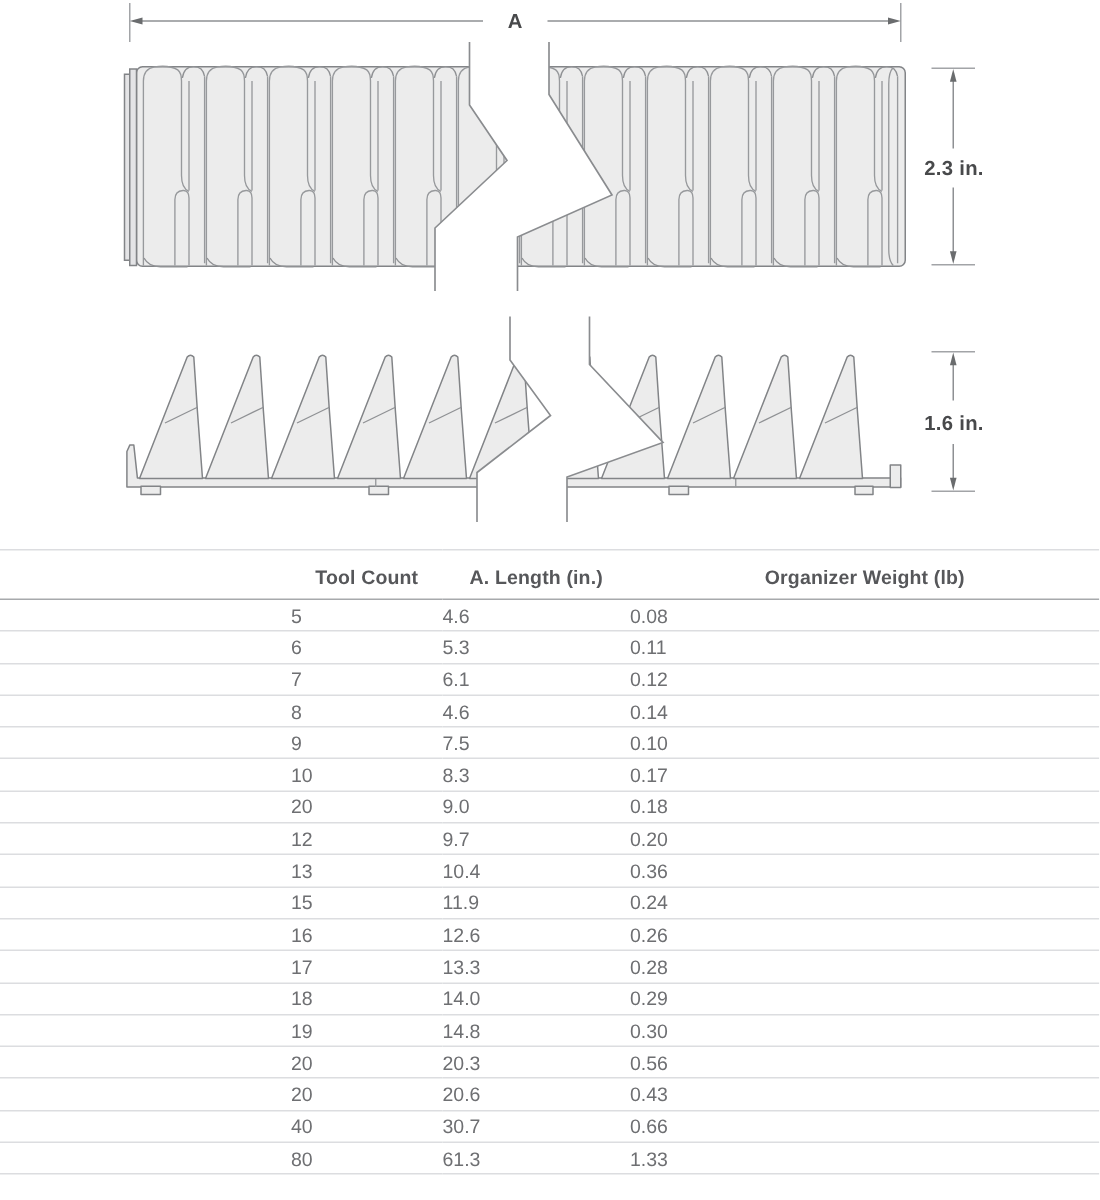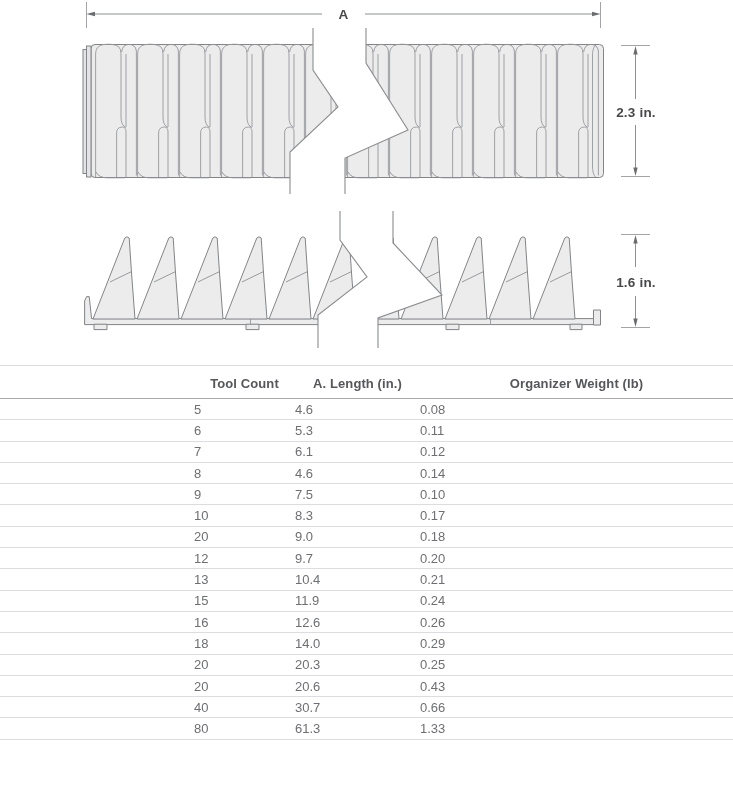--- a/index.html
+++ b/index.html
@@ -212,41 +212,51 @@
           <td>0.18</td>
         </tr>
         <tr>
           <td>12</td>
           <td>9.7</td>
           <td>0.20</td>
         </tr>
         <tr>
           <td>13</td>
           <td>10.4</td>
-          <td>0.21</td>
+          <td>0.36</td>
         </tr>
         <tr>
           <td>15</td>
           <td>11.9</td>
           <td>0.24</td>
         </tr>
         <tr>
           <td>16</td>
           <td>12.6</td>
           <td>0.26</td>
         </tr>
         <tr>
+          <td>17</td>
+          <td>13.3</td>
+          <td>0.28</td>
+        </tr>
+        <tr>
           <td>18</td>
           <td>14.0</td>
           <td>0.29</td>
         </tr>
         <tr>
+          <td>19</td>
+          <td>14.8</td>
+          <td>0.30</td>
+        </tr>
+        <tr>
           <td>20</td>
           <td>20.3</td>
-          <td>0.25</td>
+          <td>0.56</td>
         </tr>
         <tr>
           <td>20</td>
           <td>20.6</td>
           <td>0.43</td>
         </tr>
         <tr>
           <td>40</td>
           <td>30.7</td>
           <td>0.66</td>

